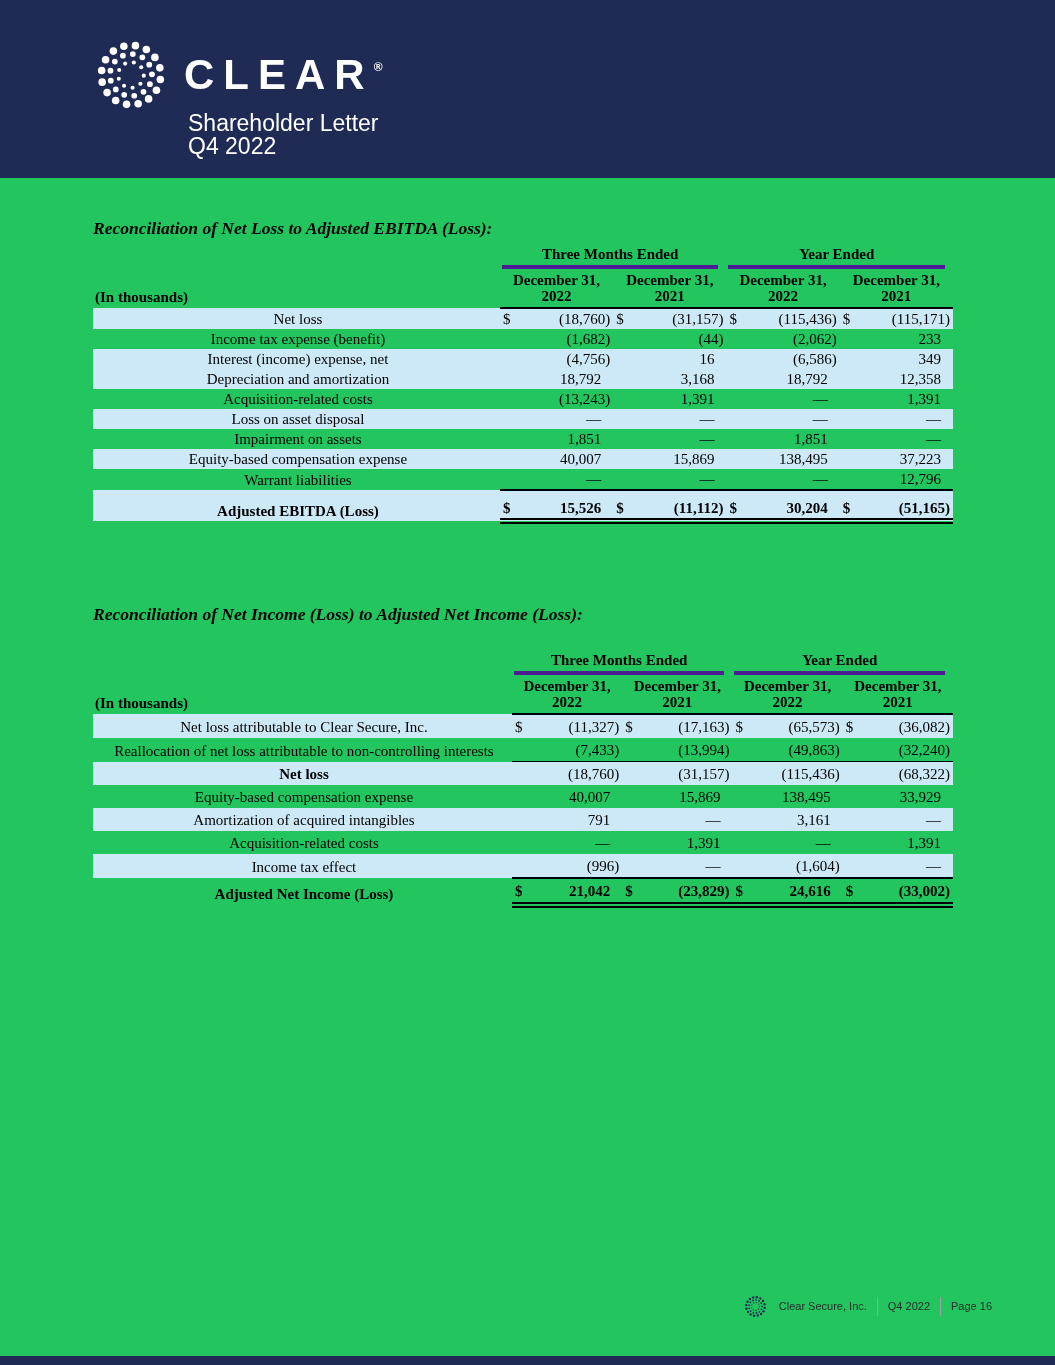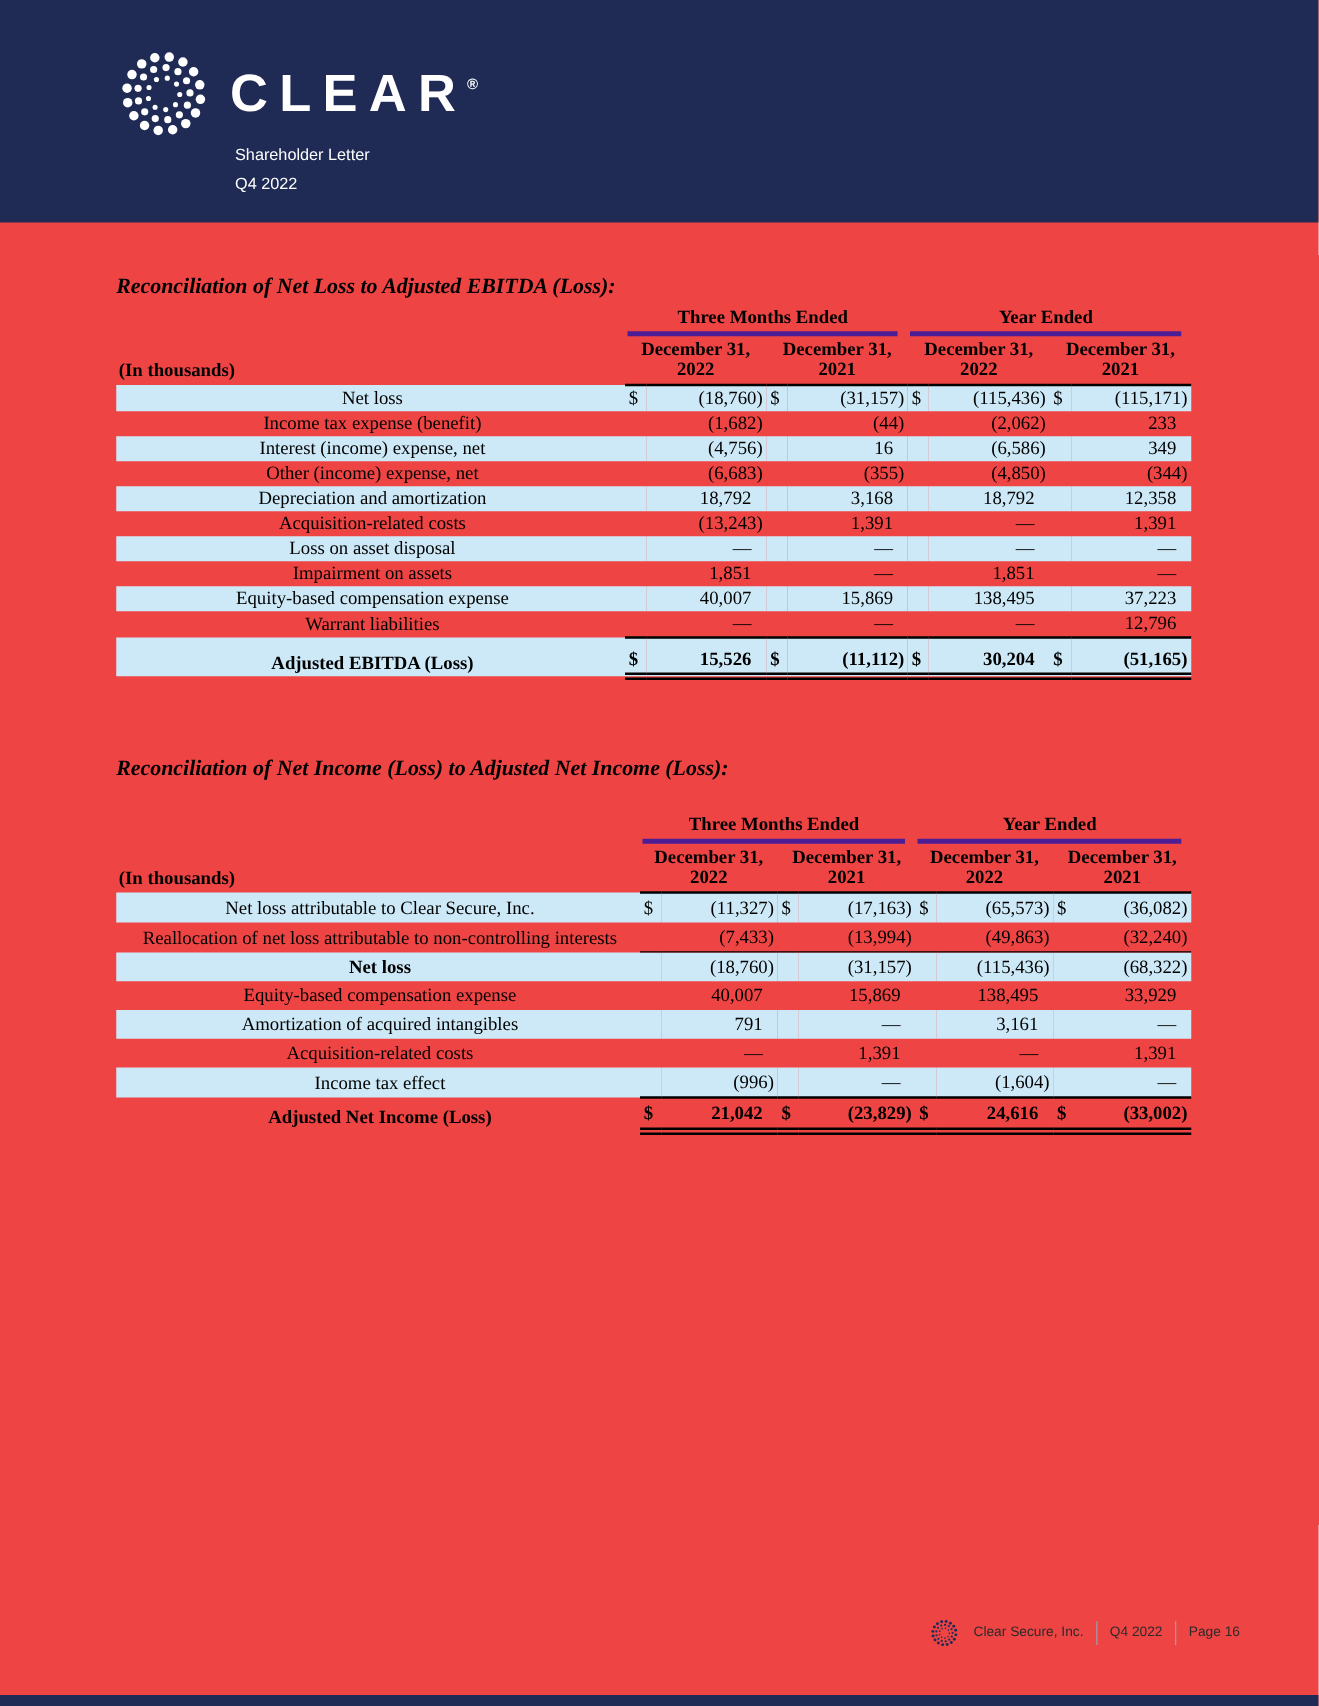--- a/index.html
+++ b/index.html
@@ -3,42 +3,42 @@
 <meta charset="utf-8">
 <style>
   :root{
     --navy:#1f2b54;
     --rowblue:#cde9f7;
   }
   html,body{margin:0;padding:0;background:#ffffff;}
   #page{
     position:relative;
     width:1055px;height:1365px;
-    background:#ef4444;
+    background:#22c55e;
     overflow:hidden;
     font-family:"Liberation Serif", serif;
     color:#000;
   }
   
   .band{
     position:absolute;left:0;top:0;width:100%;height:178px;
     background:var(--navy);
   }
   .logo-dots{position:absolute;left:88px;top:32px;width:86px;height:86px;}
   .wordmark{
     position:absolute;left:184px;top:44px;
     font-family:"Liberation Sans", sans-serif;
     font-weight:bold;font-size:42px;letter-spacing:9px;color:#fff;
     line-height:46px;white-space:nowrap;
   }
   .wordmark sup{font-size:12px;letter-spacing:0;vertical-align:18px;}
   .band-sub{
     position:absolute;left:188px;top:112px;
     font-family:"Liberation Sans", sans-serif;
-    font-size:13px;line-height:23px;color:#fff;font-weight:400;
+    font-size:23px;line-height:23px;color:#fff;font-weight:400;
   }
   
   .tbl-section{position:absolute;left:93px;width:860px;}
   #tbl0{top:218px;}
   #tbl1{top:604px;}
   .tbl-title{
     font-style:italic;font-weight:bold;font-size:17.5px;margin:0;
     font-family:"Liberation Serif", serif;letter-spacing:0px;
   }
   #tbl0 .tbl-title{margin-bottom:7px;}
@@ -196,31 +196,20 @@
             <td class="c-lbl">Interest (income) expense, net</td>
             <td class="c-usd"></td>
             <td class="c-val">(4,756)</td>
             <td class="c-usd"></td>
             <td class="c-val v-pos">16</td>
             <td class="c-usd"></td>
             <td class="c-val">(6,586)</td>
             <td class="c-usd"></td>
             <td class="c-val v-pos">349</td>
           </tr>
-          <tr>
-            <td class="c-lbl">Other (income) expense, net</td>
-            <td class="c-usd"></td>
-            <td class="c-val">(6,683)</td>
-            <td class="c-usd"></td>
-            <td class="c-val">(355)</td>
-            <td class="c-usd"></td>
-            <td class="c-val">(4,850)</td>
-            <td class="c-usd"></td>
-            <td class="c-val">(344)</td>
-          </tr>
           <tr class="r-shaded">
             <td class="c-lbl">Depreciation and amortization</td>
             <td class="c-usd"></td>
             <td class="c-val v-pos">18,792</td>
             <td class="c-usd"></td>
             <td class="c-val v-pos">3,168</td>
             <td class="c-usd"></td>
             <td class="c-val v-pos">18,792</td>
             <td class="c-usd"></td>
             <td class="c-val v-pos">12,358</td>

